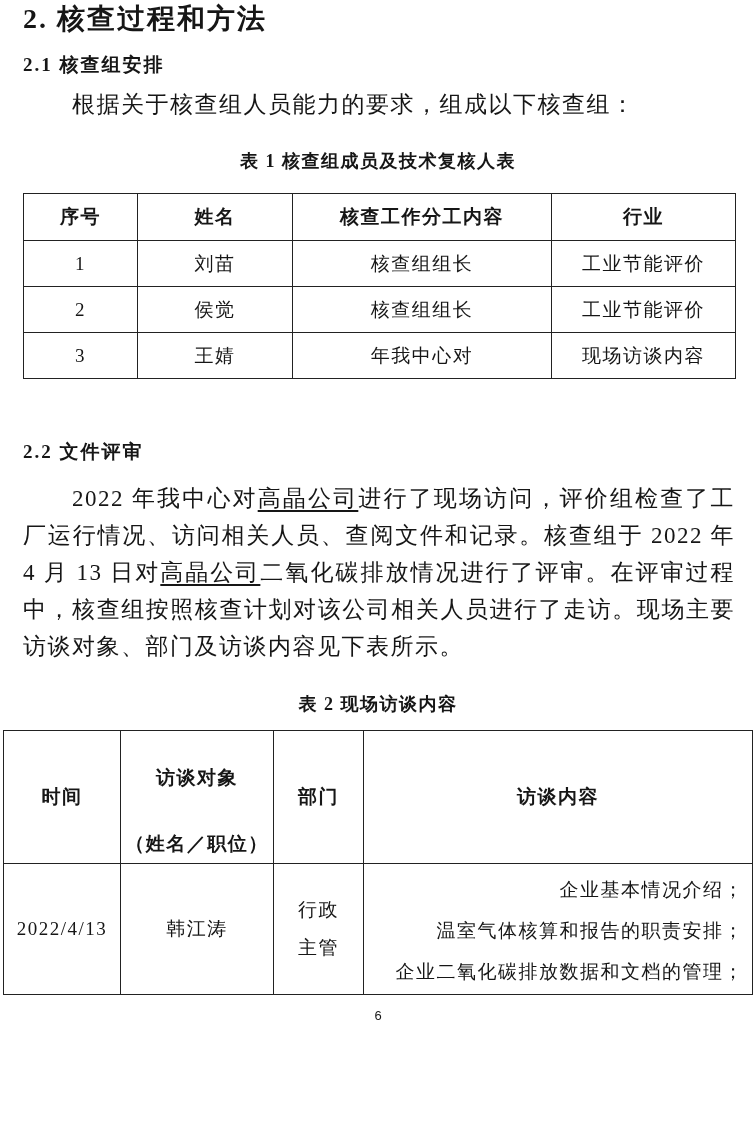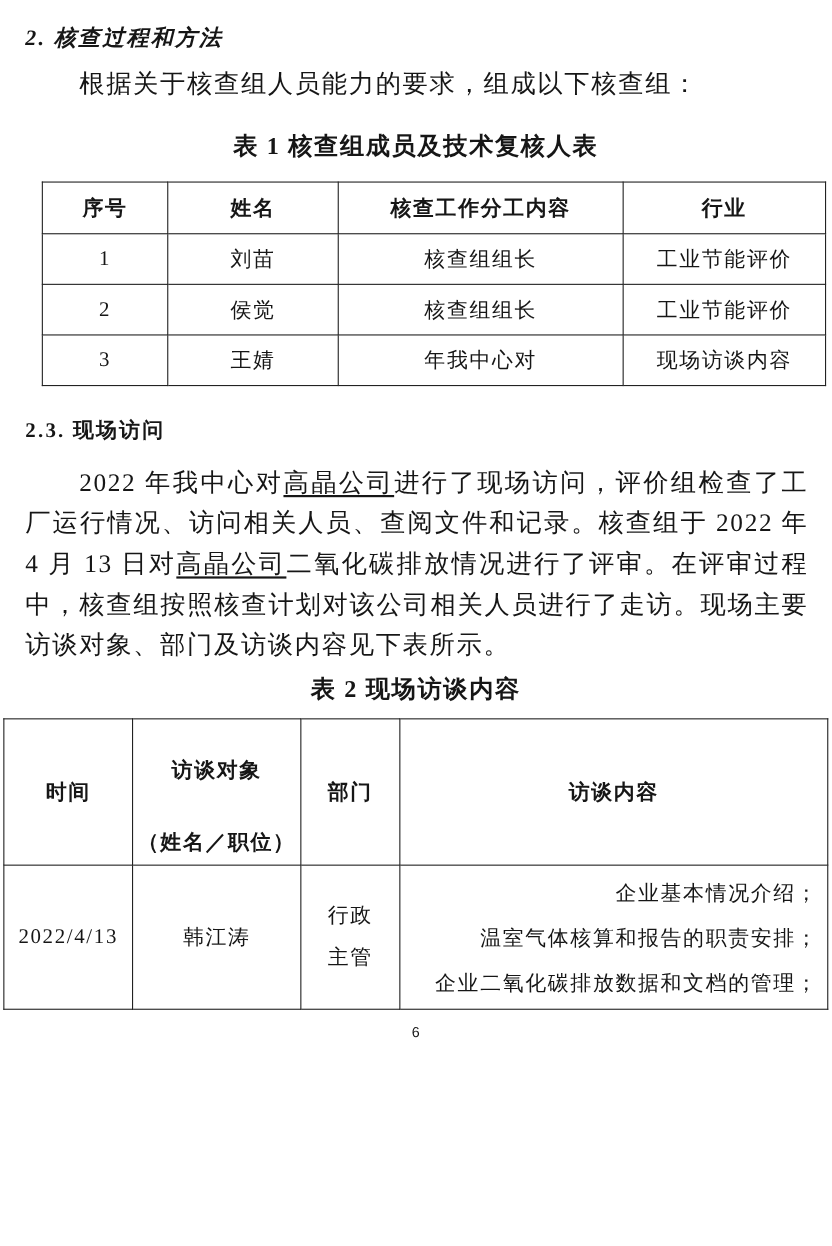--- a/index.html
+++ b/index.html
@@ -5,24 +5,23 @@
   html, body { margin: 0; padding: 0; background: #ffffff; }
   body {
     width: 756px; height: 1133px;
     font-family: "Liberation Serif", "DejaVu Serif", serif;
     color: #161616;
     overflow: hidden;
   }
   .page { position: relative; width: 756px; height: 1133px; background: #ffffff; }
 
   .doc-title {
-    margin: 20px 21px 0 23px;
-    font-size: 20px; font-weight: bold; line-height: 30px;
+    margin: 4px 21px 0 23px;
+    font-size: 28px; font-weight: bold; line-height: 30px;
     letter-spacing: 2px;
-    font-style: italic;
   }
   .h2 {
     margin: 18px 21px 0 23px;
     font-size: 19px; font-weight: bold; line-height: 26px;
     letter-spacing: 2px;
   }
   .h2-22 { margin-top: 60px; }
   .h2-23 { margin-top: 28px; }
 
   .body-text {
@@ -34,38 +33,38 @@
   }
   .indent { text-indent: 49px; }
   .p-22 { margin-top: 6px; }
   .p-23 { margin-top: 15px; }
 
   .u { text-decoration: underline; text-underline-offset: 4px; text-decoration-thickness: 1.5px; }
 
   .caption {
     margin: 26px 0 0 0;
     text-align: center;
-    font-size: 22px; font-weight: bold; line-height: 24px;
+    font-size: 18px; font-weight: bold; line-height: 24px;
     letter-spacing: 1.5px;
   }
-  .caption-2 { margin-top: 10px; }
+  .caption-2 { margin-top: 27px; }
 
   table { border-collapse: collapse; table-layout: fixed; }
   th, td {
     border: 1.5px solid #222222;
     padding: 0;
     font-size: 19px;
     letter-spacing: 1.5px;
     text-align: center;
     vertical-align: middle;
     font-weight: normal;
   }
   thead th { font-weight: bold; }
 
-  .t1 { margin: 20px 0 0 38px; width: 712px; }
+  .t1 { margin: 20px 0 0 23px; width: 712px; }
   .t1 thead th { height: 46px; }
   .t1 td { height: 45px; }
 
   .t2 { margin: 14px 0 0 3px; width: 749px; }
   .t2 thead th { height: 90px; }
   .t2 tbody td { height: 125px; }
   .t2 .hdr-line { line-height: 38px; margin-top: 28px; }
   .t2 .dept-line { line-height: 38px; }
   .t2 td.content-cell {
     text-align: right;
@@ -81,20 +80,21 @@
     font-family: "Liberation Sans", "DejaVu Sans", sans-serif;
   }
 </style>
 </head>
 <body>
 
 <div class="page">
 
   <div class="doc-title">2. 核查过程和方法</div>
 
+  <div class="h2">2.1 核查组安排</div>
   <div class="body-text indent">根据关于核查组人员能力的要求，组成以下核查组：</div>
 
   <div class="caption">表 1 核查组成员及技术复核人表</div>
 
   <table class="t1">
     <colgroup>
         <col style="width:114px">
         <col style="width:155px">
         <col style="width:259px">
         <col style="width:184px">
@@ -122,22 +122,22 @@
       </tr>
       <tr>
         <td>3</td>
         <td>王婧</td>
         <td>年我中心对</td>
         <td>现场访谈内容</td>
       </tr>
     </tbody>
   </table>
 
+  <div class="h2 h2-22">2.2 文件评审</div>
 
-  <div class="h2 h2-23">2.3. 现场访问</div>
   <div class="body-text indent p-23"><span>2022 年我中心对</span><span class="u">高晶公司</span><span>进行了现场访问，评价组检查了工厂运行情况、访问相关人员、查阅文件和记录。核查组于 2022 年 4 月 13 日对</span><span class="u">高晶公司</span><span>二氧化碳排放情况进行了评审。在评审过程中，核查组按照核查计划对该公司相关人员进行了走访。现场主要访谈对象、部门及访谈内容见下表所示。</span></div>
 
   <div class="caption caption-2">表 2 现场访谈内容</div>
 
   <table class="t2">
     <colgroup>
         <col style="width:117px">
         <col style="width:153px">
         <col style="width:90px">
         <col style="width:389px">

